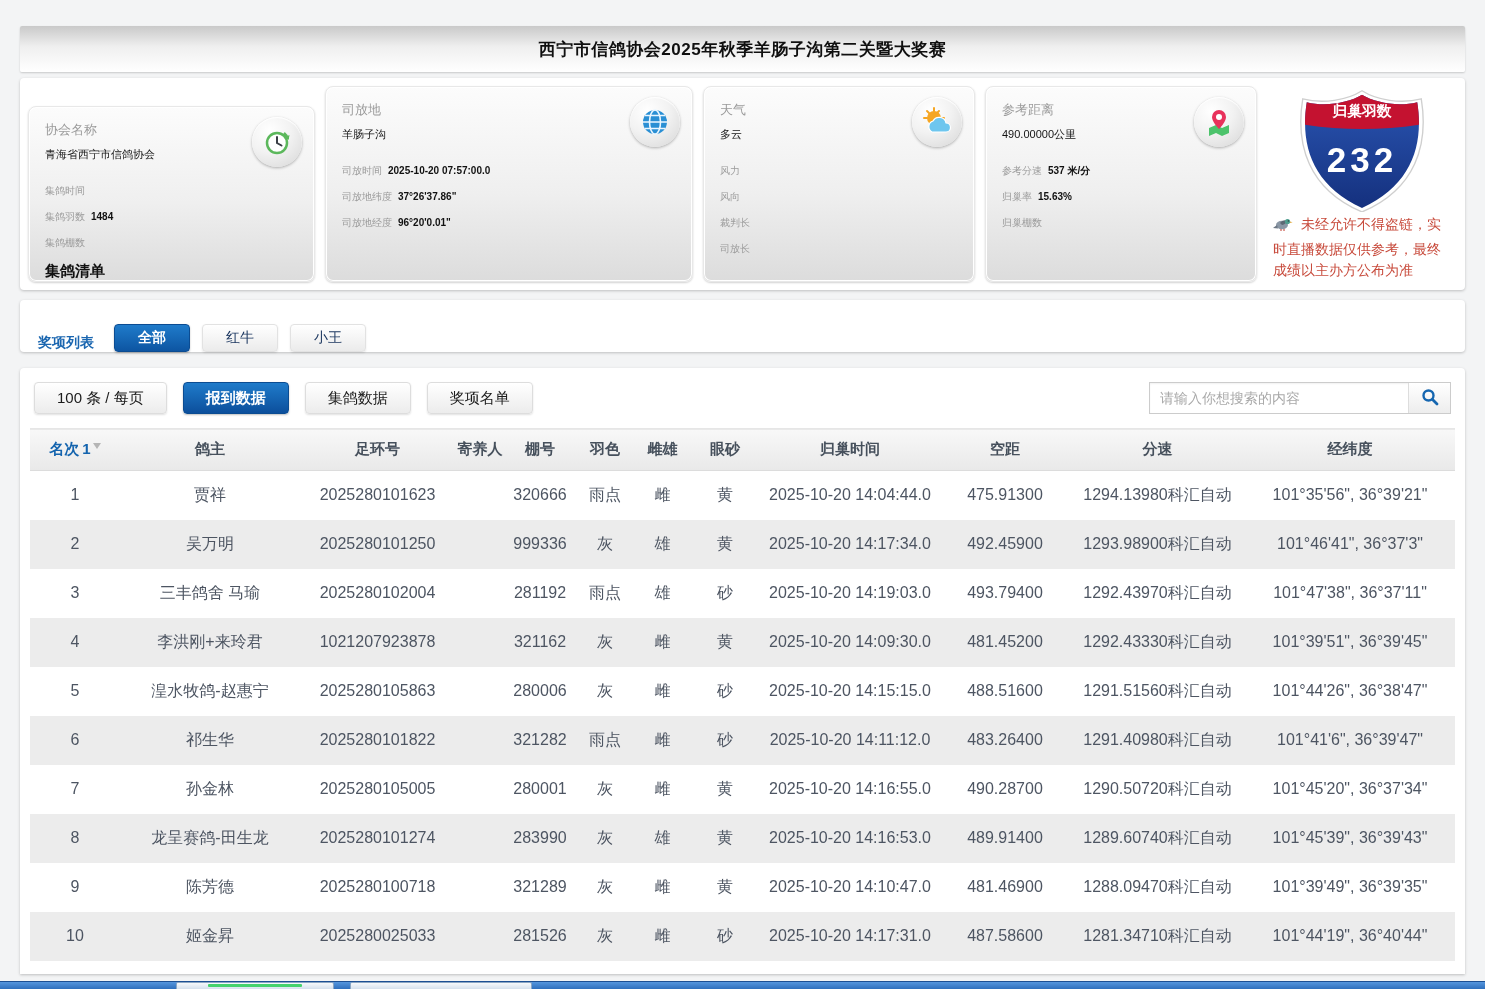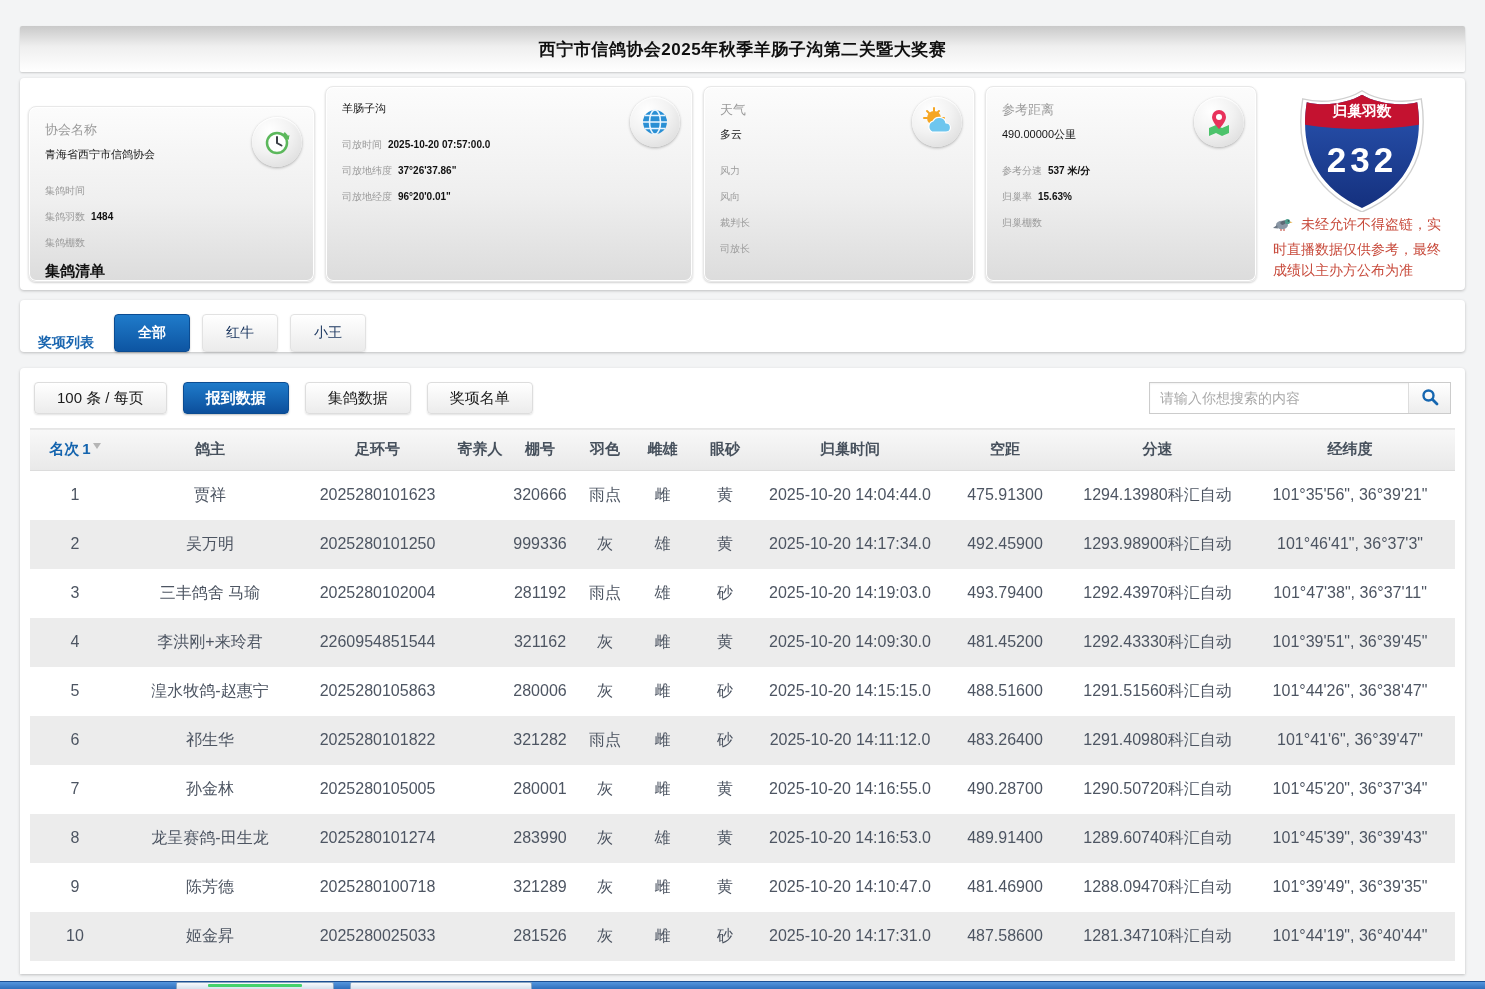--- a/index.html
+++ b/index.html
@@ -71,21 +71,21 @@
     margin:10px 20px 0;
     height:52px;
     background:#fff;
     border-radius:4px;
     box-shadow:0 1px 3px rgba(0,0,0,.22);
     display:flex; align-items:flex-end; gap:12px;
     padding:0 18px;
   }
   .awards-label { color:#1a66b0; font-weight:bold; font-size:14px; margin-right:8px; }
   .tab {
-    min-width:76px; height:38px; border-radius:4px; font-size:14px;
+    min-width:76px; height:28px; border-radius:4px; font-size:14px;
     font-family:inherit; cursor:pointer;
   }
   .tab.active {
     background:linear-gradient(180deg,#1f7bca 0%,#0d55a2 100%);
     border:1px solid #0b4c92; color:#fff; font-weight:bold;
     box-shadow:0 1px 2px rgba(0,0,0,.25);
   }
   .tab.light {
     background:linear-gradient(180deg,#ffffff 0%,#ebebeb 100%);
     border:1px solid #e2e2e2; color:#16325c;
@@ -197,20 +197,21 @@
   </div>
 
   <div class="card card-release">
     <div class="card-icon">
       <svg width="32" height="32" viewBox="0 0 32 32">
         <circle cx="16" cy="16" r="12" fill="#2a8fd4"></circle>
         <ellipse cx="16" cy="16" rx="5.5" ry="12" fill="none" stroke="#eaf6ff" stroke-width="1.6"></ellipse>
         <path d="M4 16 h24 M6 9.5 h20 M6 22.5 h20" stroke="#eaf6ff" stroke-width="1.6" fill="none"></path>
       </svg>
     </div>
+    <div class="card-label">司放地</div>
     <div class="card-title">羊肠子沟</div>
     <div class="card-row"><span>司放时间</span><span class="val">2025-10-20 07:57:00.0</span></div>
     <div class="card-row"><span>司放地纬度</span><span class="val">37°26'37.86"</span></div>
     <div class="card-row"><span>司放地经度</span><span class="val">96°20'0.01"</span></div>
   </div>
 
   <div class="card card-weather">
     <div class="card-icon">
       <svg width="34" height="32" viewBox="0 0 34 32">
         <circle cx="14" cy="12" r="7" fill="#f5a623"></circle>
@@ -372,21 +373,21 @@
           <td>雄</td>
           <td>砂</td>
           <td>2025-10-20 14:19:03.0</td>
           <td>493.79400</td>
           <td>1292.43970科汇自动</td>
           <td>101°47'38", 36°37'11"</td>
         </tr>
         <tr>
           <td>4</td>
           <td>李洪刚+来玲君</td>
-          <td>2260954851544</td>
+          <td>1021207923878</td>
           <td></td>
           <td>321162</td>
           <td>灰</td>
           <td>雌</td>
           <td>黄</td>
           <td>2025-10-20 14:09:30.0</td>
           <td>481.45200</td>
           <td>1292.43330科汇自动</td>
           <td>101°39'51", 36°39'45"</td>
         </tr>

